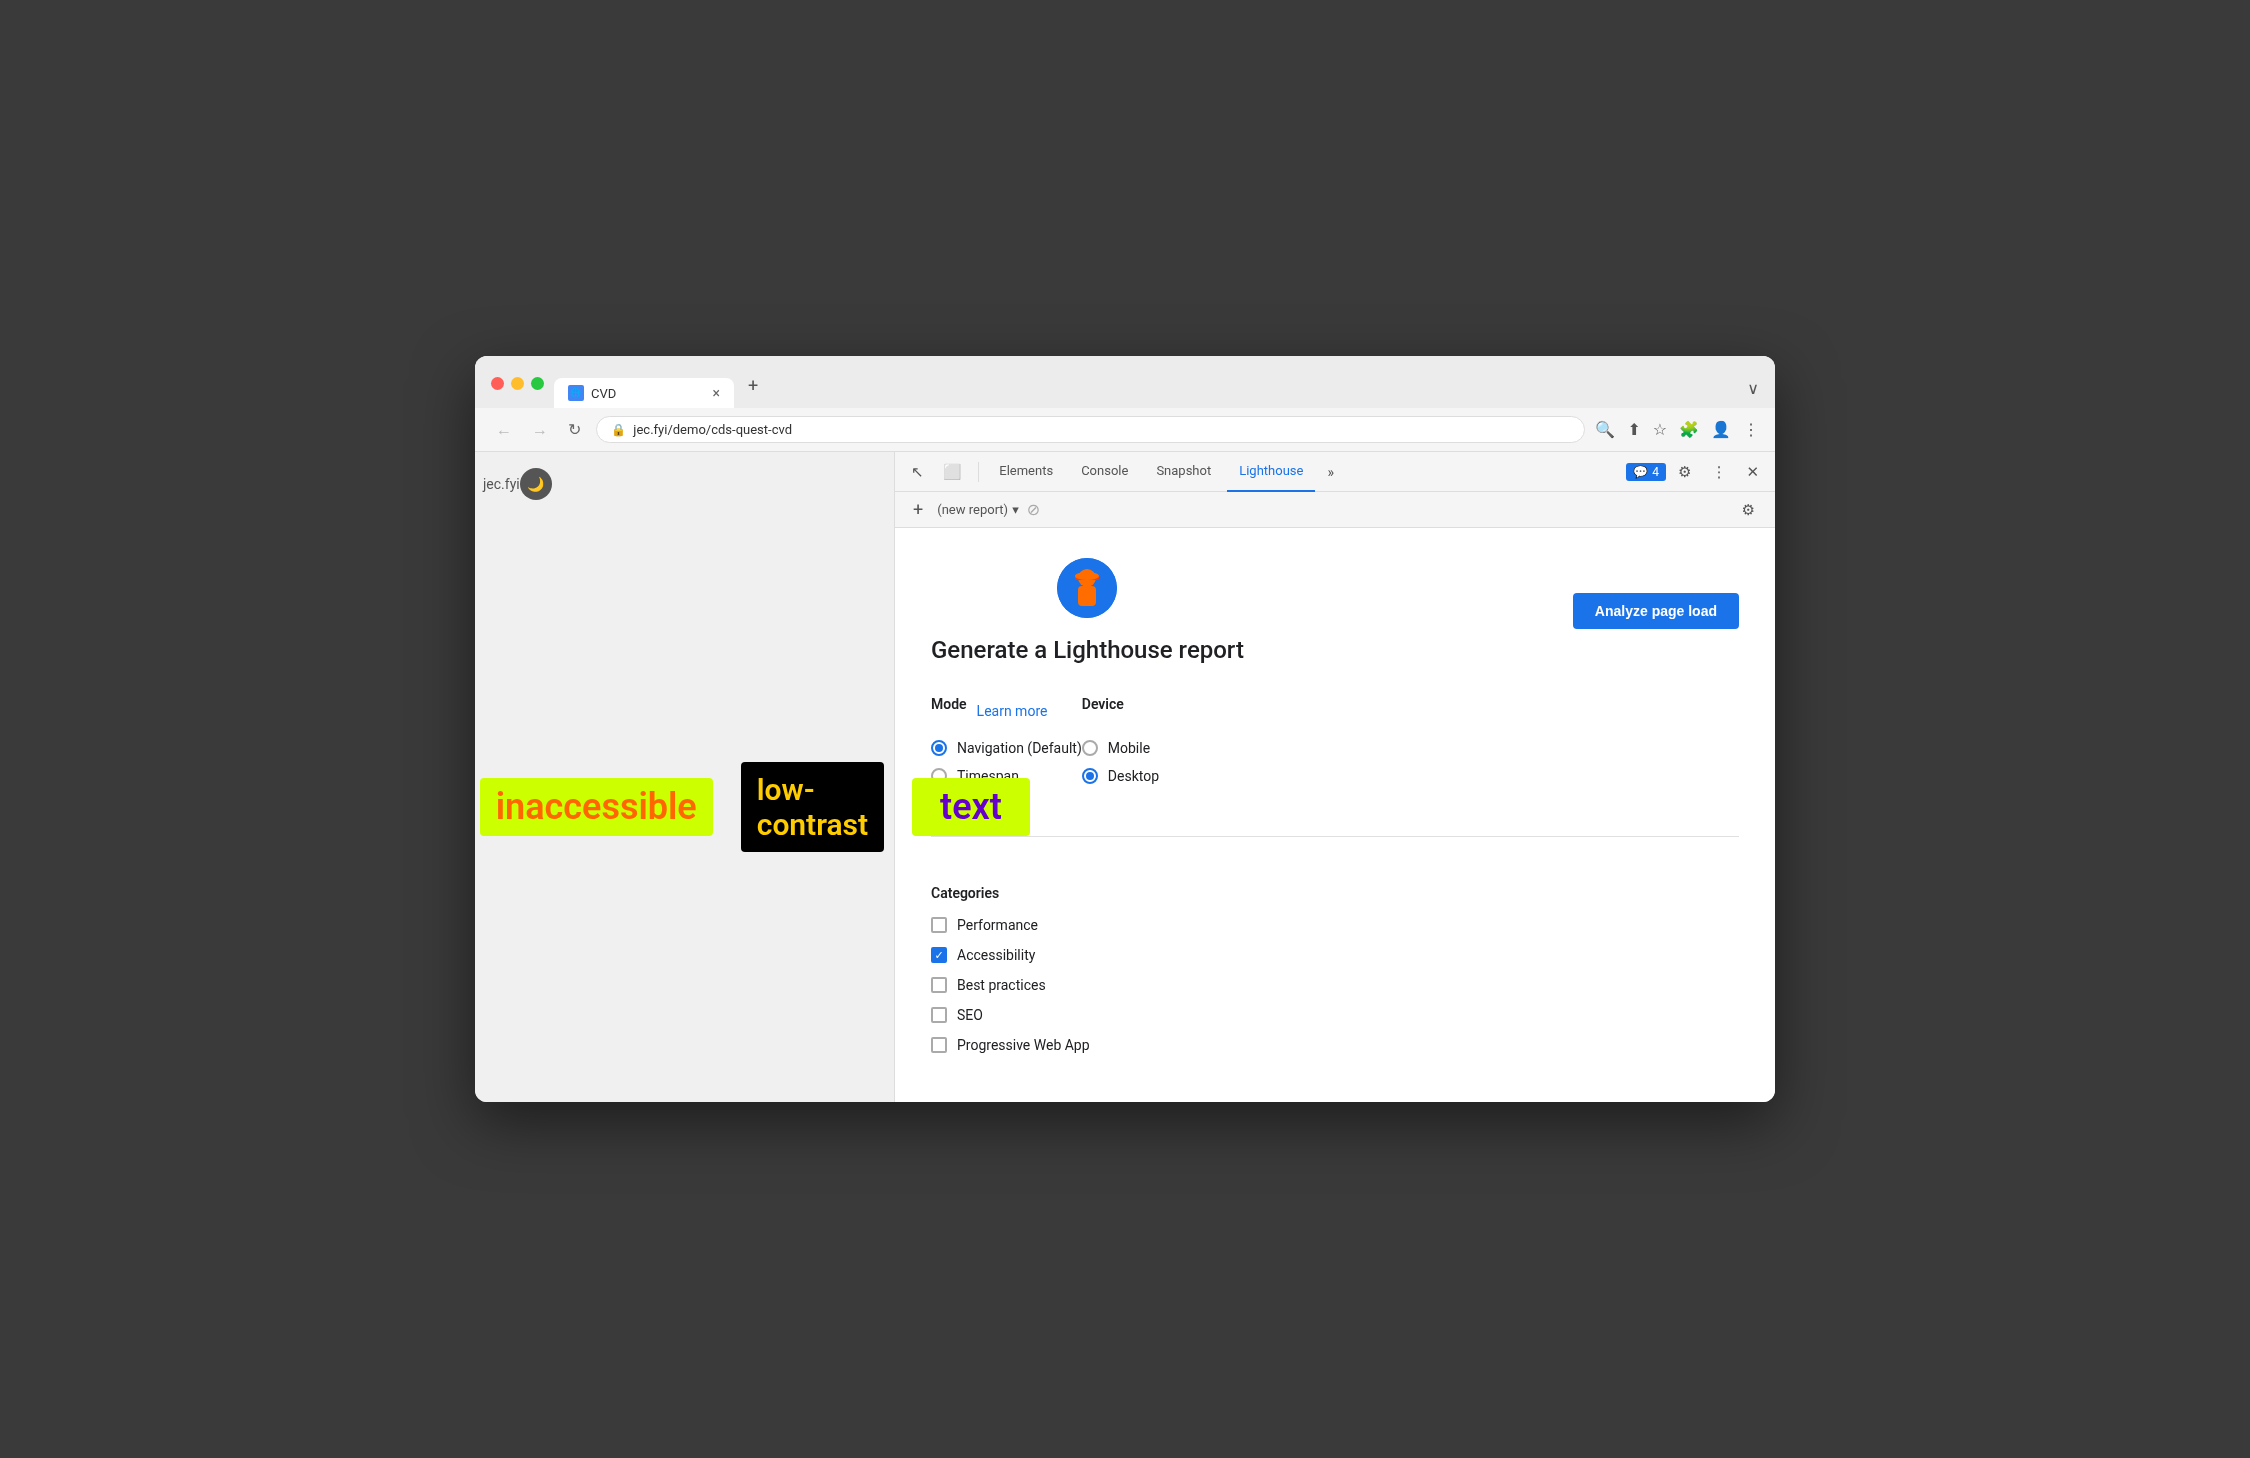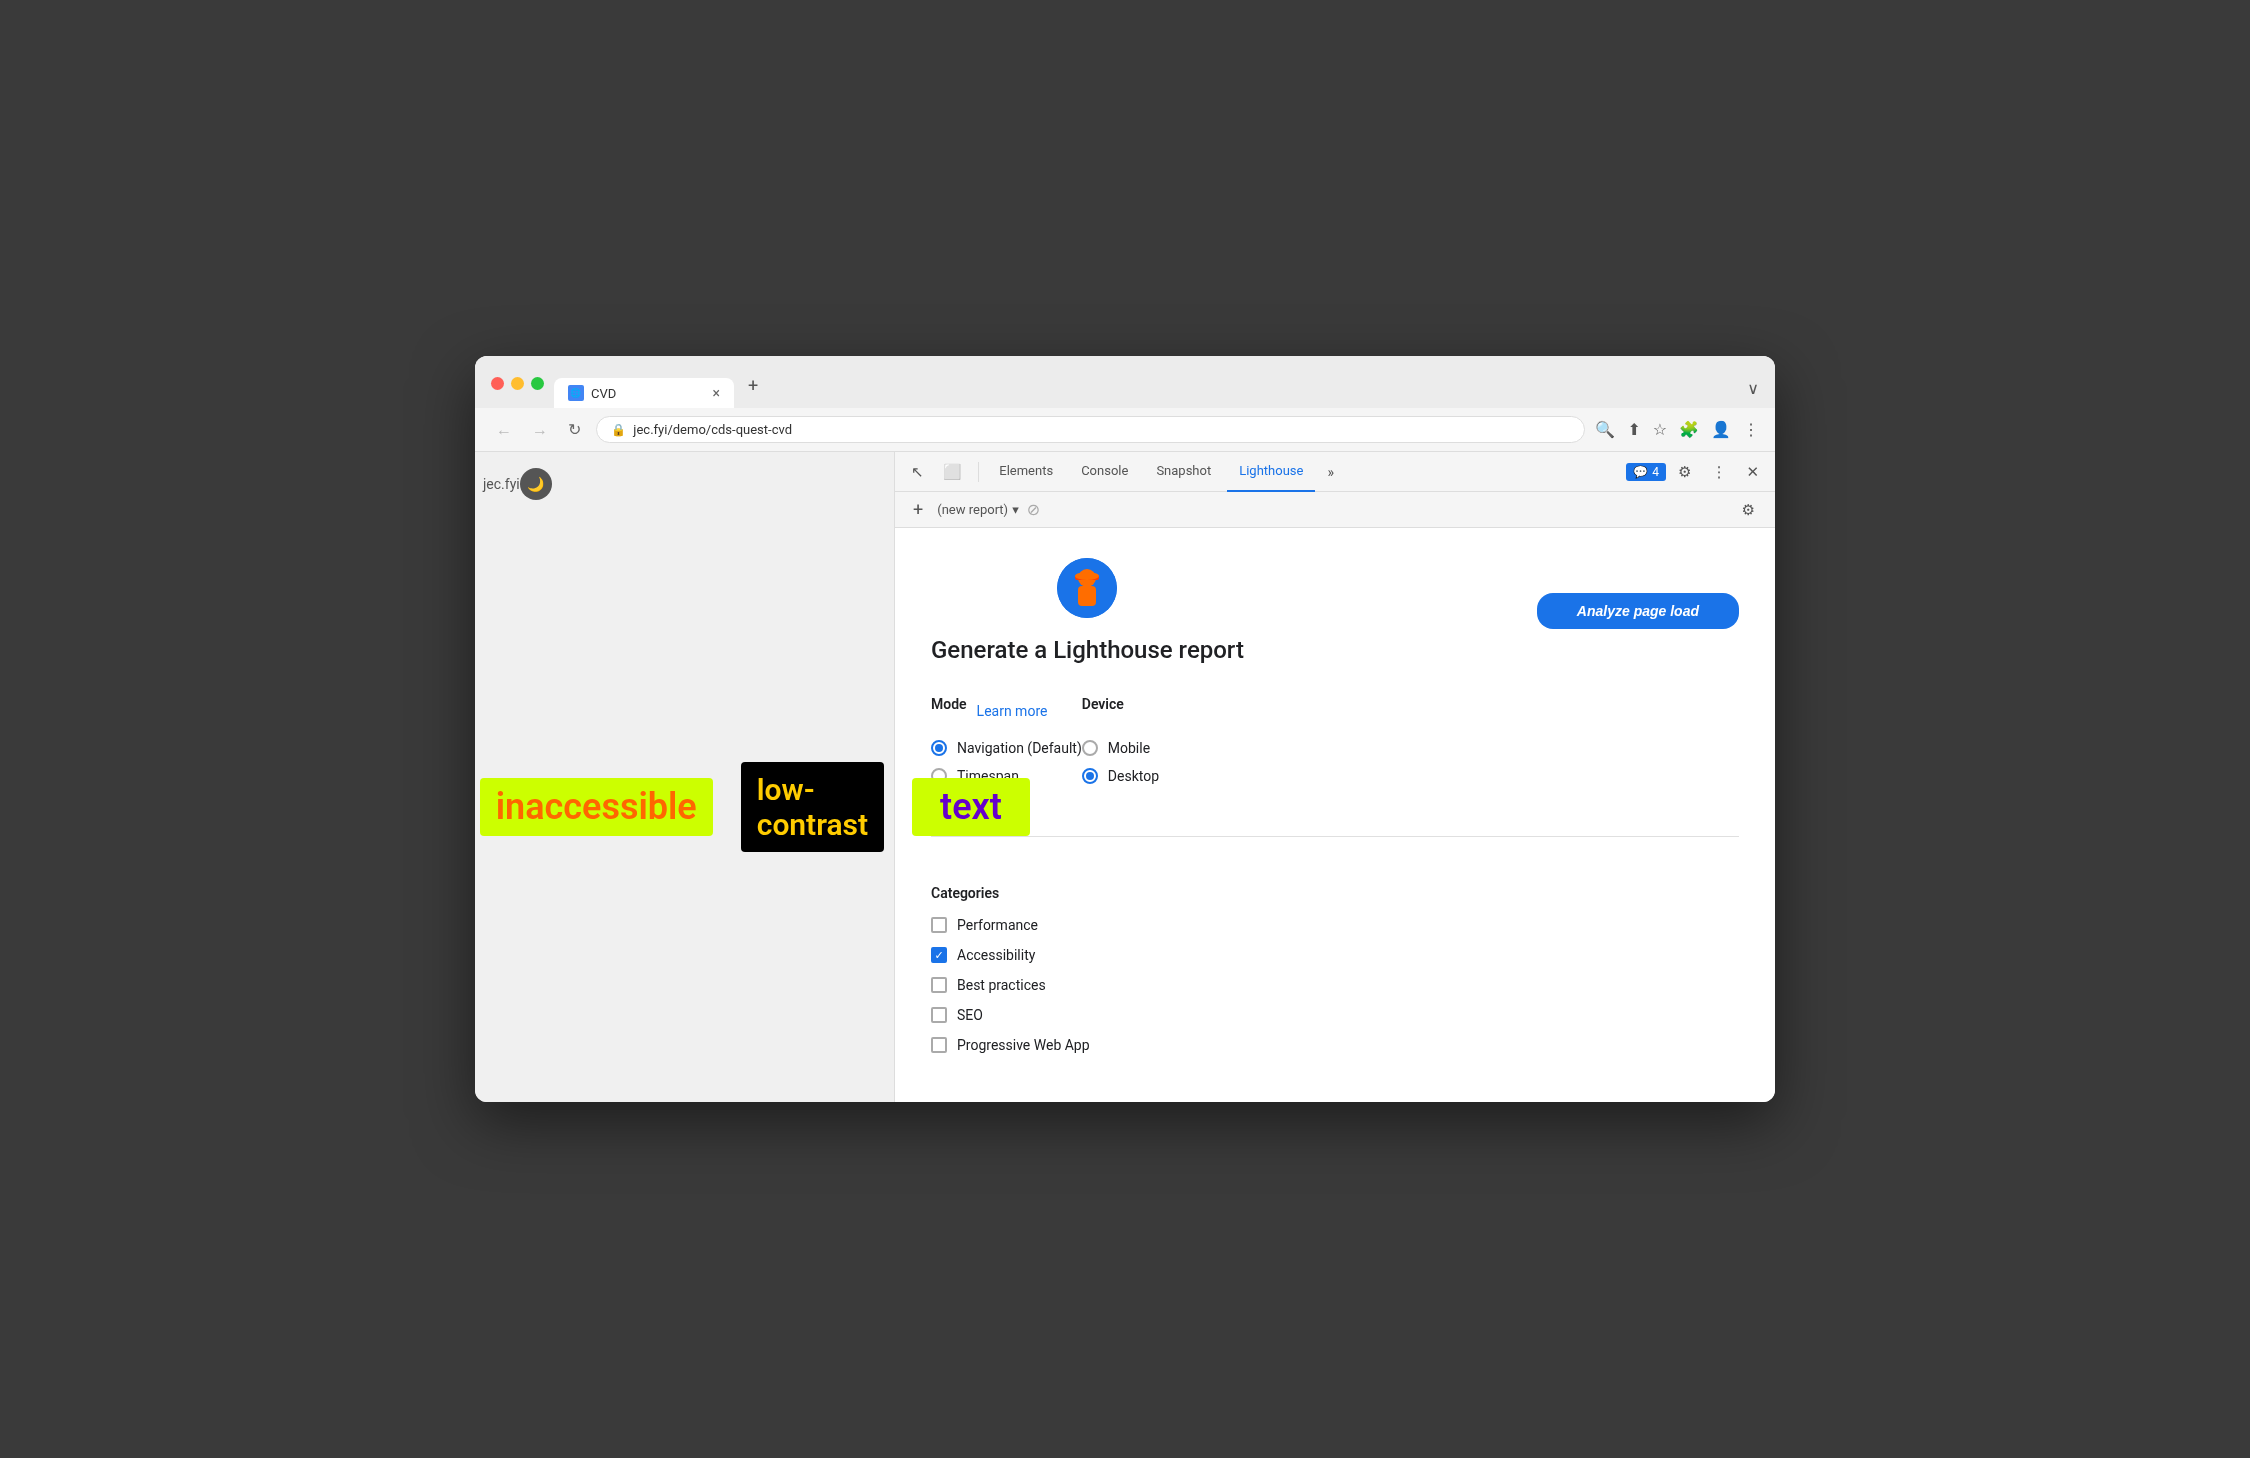--- a/index.html
+++ b/index.html
@@ -352,26 +352,25 @@
     }
     .lh-title {
       font-size: 24px;
       font-weight: 500;
       color: #202124;
     }
     .lh-analyze-btn {
       background: #1a73e8;
       color: white;
       border: none;
-      border-radius: 16px;
-      padding: 10px 40px;
+      border-radius: 4px;
+      padding: 10px 22px;
       font-size: 14px;
       font-weight: 600;
       cursor: pointer;
-      font-style: italic;
     }
     .lh-section {
       margin-bottom: 28px;
       margin-top: 48px;
     }
     .lh-section-row {
       display: flex;
     }
     .lh-col {}
     .lh-col-label {

